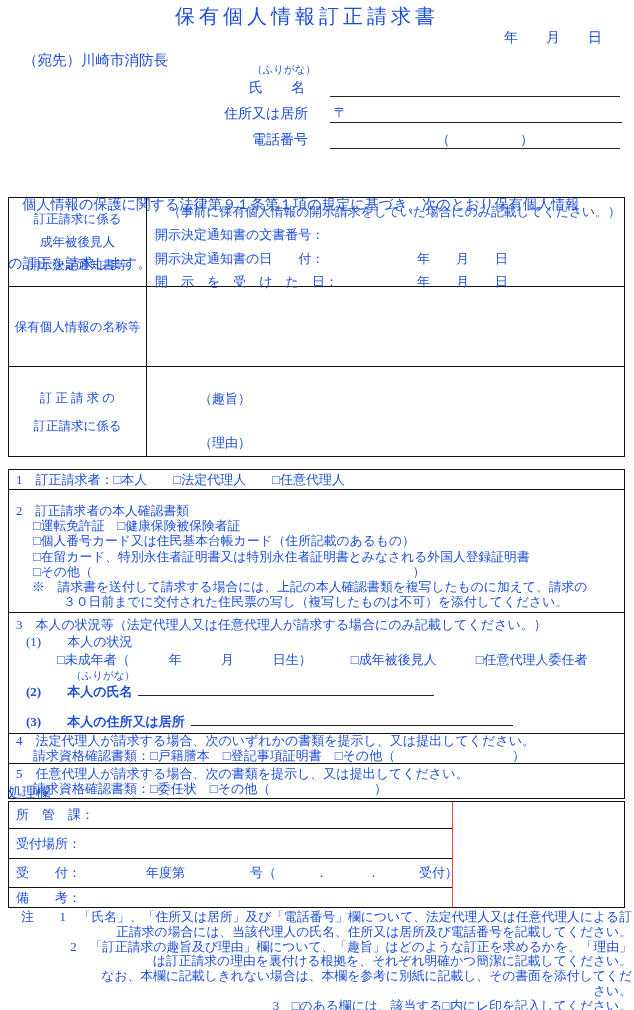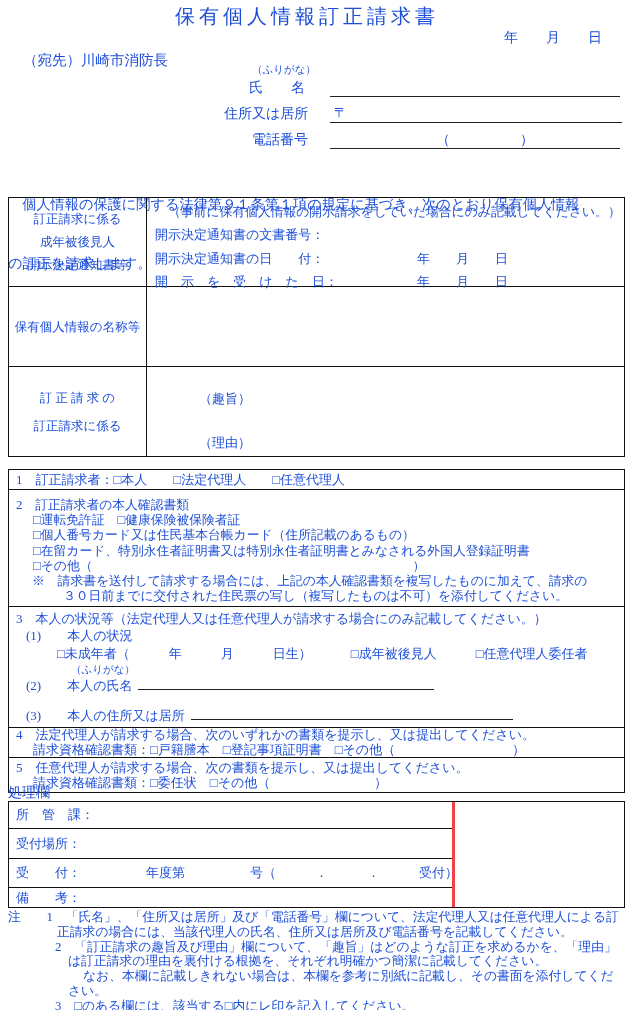--- a/index.html
+++ b/index.html
@@ -38,51 +38,51 @@
   .lh28 div { line-height:28px; }
   .purport { margin:23px 0 0 8px; font-size:13px; }
   .reason  { margin:26px 0 0 8px; font-size:13px; }
 
   
   .t2 { position:absolute; top:469px; left:8px; width:615px; border:1.5px solid #111; font-size:13px; }
   .t2-row { padding-left:7px; overflow:hidden; }
   .t2-row + .t2-row { border-top:1px solid #111; }
   .t2 .ln { white-space:pre; }
   .r1 { height:19px; line-height:19px; }
-  .r2 { height:108px; padding-top:8px; }
+  .r2 { height:108px; padding-top:14px; }
   .r2 .ln { line-height:15.2px; font-size:12.8px; }
   .r3 { height:120px; }
   .r4 { height:29px; }  .r4 .ln { line-height:14.5px; }
   .r5 { height:32px; padding-top:2px; } .r5 .ln { line-height:15px; }
   .ind-box { padding-left:17px; }
   .ind-ast { padding-left:16px; }
   .ind-cont { padding-left:47px; }
   .ind-sub { padding-left:10px; }
   .ind-opt { padding-left:41px; }
   .ind-furi { padding-left:55px; font-size:10.5px !important; line-height:13px !important; }
   .r3 .ln1 { padding-top:3px; line-height:17px; }
   .r3 .lns { line-height:18px; }
-  .r3 .lnu { line-height:20px; }
+  .r3 .lnu { line-height:20px;font-weight:bold; }
   .r3 .gap10 { margin-top:10px; }
   .uline { display:inline-block; border-bottom:1px solid #222; height:13px; margin-left:6px; }
   .ul-name { width:296px; }
   .ul-addr { width:322px; }
 
   
   .proc-label { top:784px; left:8px; font-size:14px;font-family:Liberation Serif, serif; }
   .proc { position:absolute; top:801px; left:8px; width:615px; height:105px; border:1.5px solid #111; display:flex; }
-  .proc-left { width:443px; flex:none; border-right:3px solid #ef4444; display:flex; flex-direction:column; }
+  .proc-left { width:443px; flex:none; border-right:1px solid #ef4444; display:flex; flex-direction:column; }
   .proc-row { display:flex; align-items:center; padding-left:7px; font-size:13px; white-space:pre; }
   .proc-row + .proc-row { border-top:1px solid #111; }
   .pr1 { height:26px; } .pr2 { height:29px; } .pr3 { height:28px; } .pr4 { flex:1; }
   .proc-right { flex:1; }
 
   
   .notes { top:910px; left:8px; width:624px; font-size:12.8px; line-height:14.8px; }
-  .notes div { white-space:pre; }
+  .notes div { white-space:pre;text-align:right; }
   .n2 { padding-left:49px; }
   .n3 { padding-left:47px; }
   .n4 { padding-left:60px; }
   .n5 { padding-left:75px; }
   .n6 { padding-left:60px; }
   .n7 { padding-left:47px; }
 </style>
 </head>
 <body>
 

